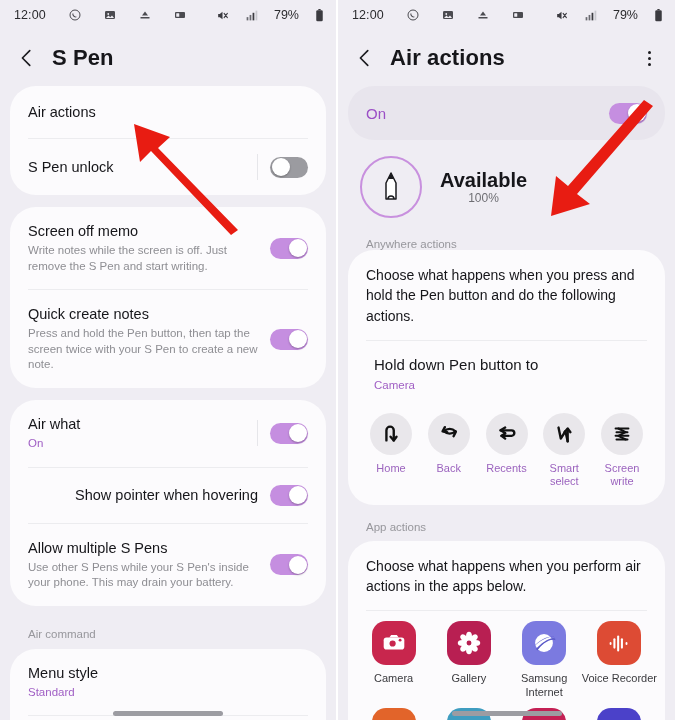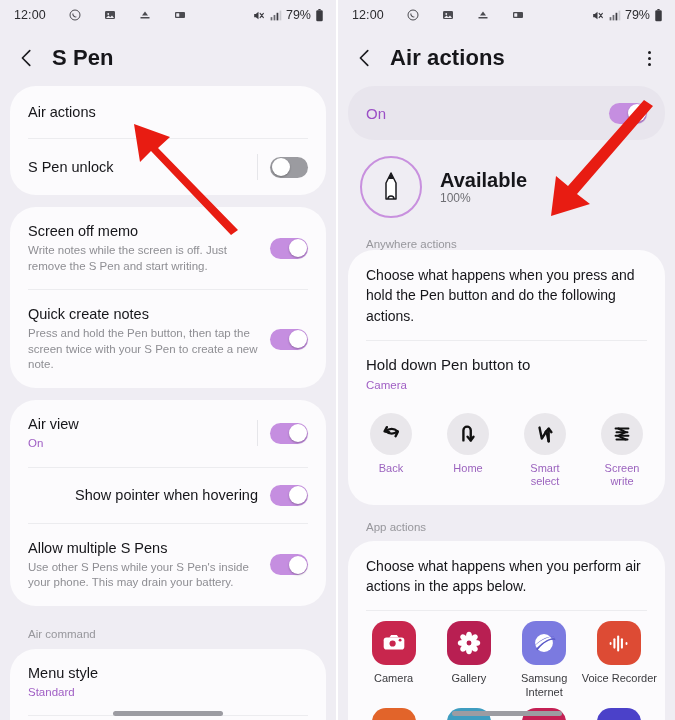--- a/index.html
+++ b/index.html
@@ -11,21 +11,21 @@
     -webkit-font-smoothing:antialiased;
   }
   .screens{display:flex;width:675px;height:720px;}
   .phone{position:relative;width:337px;height:720px;background:#efedf3;overflow:hidden;}
   .phone.right{width:338px;border-left:2px solid #ffffff;}
 
   
   .statusbar{height:30px;display:flex;align-items:center;justify-content:space-between;padding:0 12px 0 14px;box-sizing:border-box;}
   .sb-left{display:flex;align-items:center;gap:23px;}
   .sb-time{font-size:12.5px;color:#2b2b2e;letter-spacing:.1px;}
-  .sb-right{display:flex;align-items:center;gap:4px;}
+  .sb-right{display:flex;align-items:center;gap:16px;}
   .sb-pct{font-size:12.5px;color:#2b2b2e;}
   .ico{display:inline-block;line-height:0;}
 
   
   .appbar{height:56px;display:flex;align-items:center;padding:0 16px;box-sizing:border-box;}
   .back-chevron{width:22px;height:22px;flex:0 0 auto;margin-right:14px;cursor:pointer;}
   .appbar-title{font-size:22px;font-weight:700;color:#16161a;letter-spacing:.1px;flex:1;}
   .kebab{width:20px;height:20px;display:flex;flex-direction:column;align-items:center;justify-content:center;gap:3px;cursor:pointer;}
   .kebab i{width:3px;height:3px;border-radius:50%;background:#1b1b1f;display:block;}
 
@@ -49,21 +49,21 @@
   .tdiv{width:1px;height:26px;background:#e6e6ea;margin-left:4px;flex:0 0 auto;}
 
   
   .masterrow{background:#e8e5ed;border-radius:26px;margin:0 10px 0 10px;height:54px;display:flex;align-items:center;padding:0 18px;box-sizing:border-box;}
   .masterrow .lbl{flex:1;font-size:15px;color:#9b4fc6;}
 
   .penstatus{display:flex;align-items:center;padding:16px 22px 18px 22px;}
   .pencircle{width:58px;height:58px;border-radius:50%;border:2.5px solid #c890de;display:flex;align-items:center;justify-content:center;flex:0 0 auto;}
   .penmeta{margin-left:18px;}
   .penmeta .avail{font-size:20px;font-weight:700;color:#16161a;line-height:1.1;}
-  .penmeta .pct{font-size:12px;color:#6e6e73;margin-top:0;}
+  .penmeta .pct{font-size:12px;color:#6e6e73;margin-top:0;text-align:center;}
 
   .desc{font-size:14px;color:#16161a;line-height:1.45;padding:15px 18px 14px 18px;}
 
   .actions{display:flex;justify-content:space-between;padding:12px 16px 16px 16px;}
   .action{width:54px;display:flex;flex-direction:column;align-items:center;cursor:pointer;}
   .action .bubble{width:42px;height:42px;border-radius:50%;background:#e9e7eb;display:flex;align-items:center;justify-content:center;}
   .action .alabel{margin-top:7px;font-size:11px;color:#9b63be;text-align:center;line-height:1.2;}
 
   .appgrid{display:flex;flex-wrap:wrap;padding:10px 8px 0 8px;}
   .app{width:25%;display:flex;flex-direction:column;align-items:center;margin-bottom:8px;cursor:pointer;}
@@ -183,21 +183,21 @@
         </div>
         <div class="toggle on">
             <div class="knob"></div>
           </div>
       </div>
     </div>
 
     <div class="card">
       <div class="row">
         <div class="txt">
-          <div class="row-title">Air view</div>
+          <div class="row-title">Air what</div>
           <div class="row-sub purple">On</div>
         </div>
         <div class="tdiv"></div>
         <div class="toggle on">
             <div class="knob"></div>
           </div>
       </div>
       <div class="divider"></div>
       <div class="row" style="padding-top:17px;padding-bottom:17px;text-align:right;">
         <div class="txt">
@@ -333,46 +333,56 @@
         <div class="avail">Available</div>
         <div class="pct">100%</div>
       </div>
     </div>
 
     <div class="section-label" style="padding-top:2px;padding-bottom:0;">Anywhere actions</div>
 
     <div class="card">
       <div class="desc">Choose what happens when you press and hold the Pen button and do the following actions.</div>
       <div class="divider"></div>
-      <div class="row" style="padding-bottom:8px;">
+      <div class="row" style="padding-bottom:8px;margin-left:8px;">
         <div class="txt">
           <div class="row-title" style="font-size:15px;">Hold down Pen button to</div>
           <div class="row-sub purple">Camera</div>
         </div>
       </div>
       <div class="actions">
+        <div class="action">
+          <div class="bubble">
+            <svg width="22" height="22" viewBox="0 0 24 24">
+                <path d="M7 19 L7 8 a4 4 0 0 1 8 0 L15 19" fill="none" stroke="#111" stroke-width="2.6" stroke-linecap="round" stroke-linejoin="round"></path>
+                <path d="M11.5 15 L15 19 L18 15" fill="none" stroke="#111" stroke-width="2.6" stroke-linecap="round" stroke-linejoin="round"></path>
+              </svg>
+          </div>
+          <div class="alabel">Home</div>
+        </div>
         <div class="action">
           <div class="bubble">
             <svg width="22" height="22" viewBox="0 0 24 24">
                 <path d="M19 9c-3.5-3.5-9-3.5-12.5 0" fill="none" stroke="#111" stroke-width="2.6" stroke-linecap="round"></path>
                 <path d="M7.5 4.5 L5 9.2 L10 10" fill="none" stroke="#111" stroke-width="2.6" stroke-linecap="round" stroke-linejoin="round"></path>
                 <path d="M6.5 9c3.5 3.5 9 3.5 12.5 0" fill="none" stroke="#111" stroke-width="2.6" stroke-linecap="round"></path>
                 <path d="M17 14.5 L19.5 9.5" fill="none" stroke="#111" stroke-width="2.6" stroke-linecap="round"></path>
               </svg>
           </div>
           <div class="alabel">Back</div>
         </div>
         <div class="action">
           <div class="bubble">
             <svg width="22" height="22" viewBox="0 0 24 24">
-                <path d="M7 19 L7 8 a4 4 0 0 1 8 0 L15 19" fill="none" stroke="#111" stroke-width="2.6" stroke-linecap="round" stroke-linejoin="round"></path>
-                <path d="M11.5 15 L15 19 L18 15" fill="none" stroke="#111" stroke-width="2.6" stroke-linecap="round" stroke-linejoin="round"></path>
-              </svg>
-          </div>
-          <div class="alabel">Home</div>
+                <path d="M5 8 L17 8 a3 3 0 0 1 0 6 L6 14" fill="none" stroke="#111" stroke-width="2.6" stroke-linecap="round" stroke-linejoin="round"></path>
+                <path d="M10 5 L5 8 L10 11" fill="none" stroke="#111" stroke-width="2.6" stroke-linecap="round" stroke-linejoin="round"></path>
+                <path d="M10 17 L6 14 L10 11.5" fill="none" stroke="#111" stroke-width="2.6" stroke-linecap="round" stroke-linejoin="round"></path>
+              </svg>
+          </div>
+          <div class="alabel">Recents</div>
         </div>
         <div class="action">
           <div class="bubble">
             <svg width="22" height="22" viewBox="0 0 24 24">
                 <path d="M6 5 L8.5 17 L13.5 9 L16 20" fill="none" stroke="#111" stroke-width="2.6" stroke-linecap="round" stroke-linejoin="round"></path>
                 <path d="M16 20 L16 7" fill="none" stroke="#111" stroke-width="2.6" stroke-linecap="round"></path>
                 <path d="M12.5 10 L16 6 L19 10" fill="none" stroke="#111" stroke-width="2.6" stroke-linecap="round" stroke-linejoin="round"></path>
               </svg>
           </div>
           <div class="alabel">Smart select</div>

